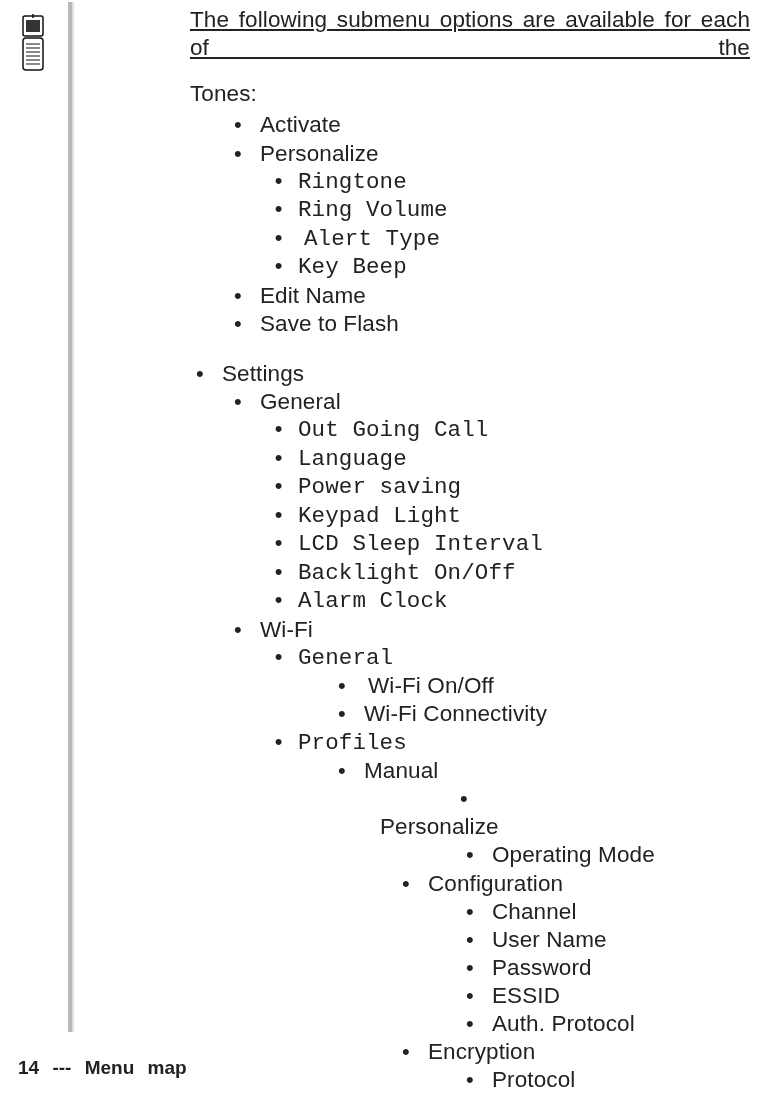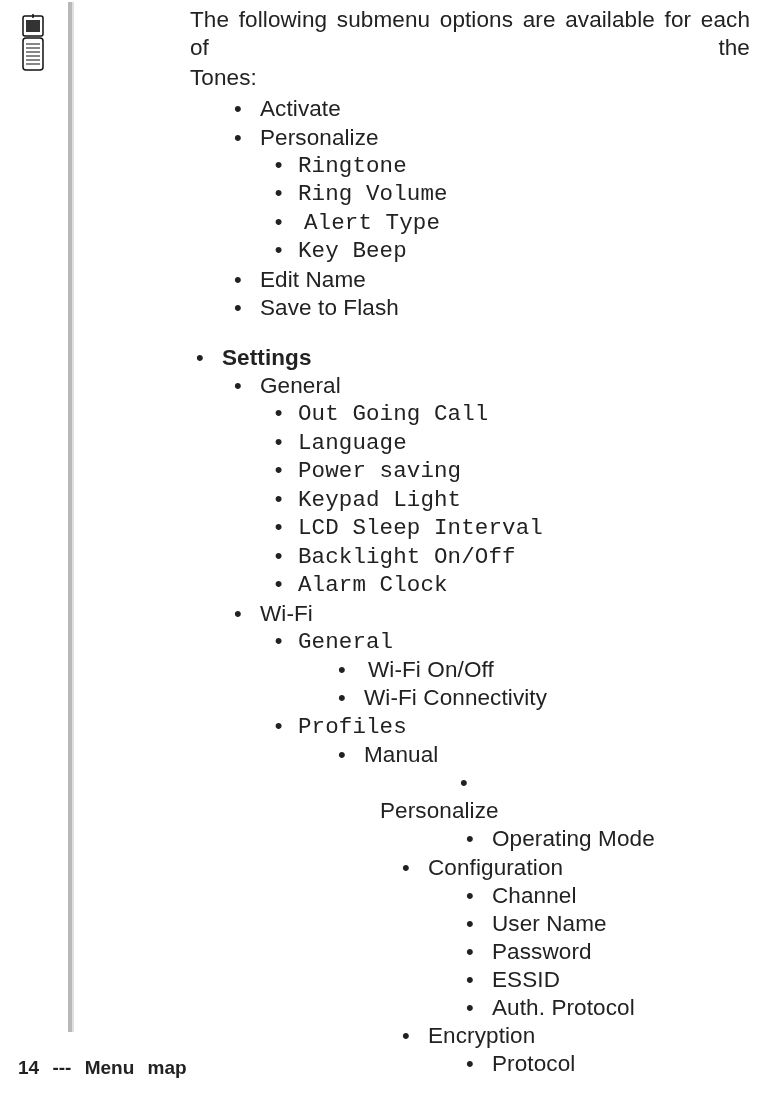--- a/index.html
+++ b/index.html
@@ -40,40 +40,41 @@
   .content {
     position: absolute;
     left: 190px;
     top: 6px;
     width: 560px;
     font-size: 22.5px;
     line-height: 1.25;
     letter-spacing: 0.1px;
   }
   .intro {
-    margin-bottom: 2px;
+    margin-bottom: 18px;
     text-align: justify;
     text-align-last: justify;
     width: 560px;
+    text-decoration: underline;
   }
   .tones-word { text-align: left; text-align-last: left; margin-bottom: 3px; }
   .bullet::before {
     content: "•";
     display: inline-block;
     width: 26px;
     font-size: 22px;
   }
   .row { white-space: nowrap; }
   .lvl1 { padding-left: 44px; }
   .lvl2 { padding-left: 82px; font-family: Liberation Mono, monospace; }
   .lvl3 { padding-left: 148px; }
   .lvl4 { padding-left: 212px; }
   .lvl5 { padding-left: 276px; }
   .lvl0 { padding-left: 6px; }
-  .bold { font-weight: 700; }
+  .bold { font-weight: 400; }
   .spacer { height: 22px; }
   
   .odd-bullet-line { padding-left: 270px; }
   .odd-word-line { padding-left: 190px; }
   .footer {
     position: absolute;
     left: 18px;
     bottom: 25px;
     font-weight: 700;
     font-size: 19px;

